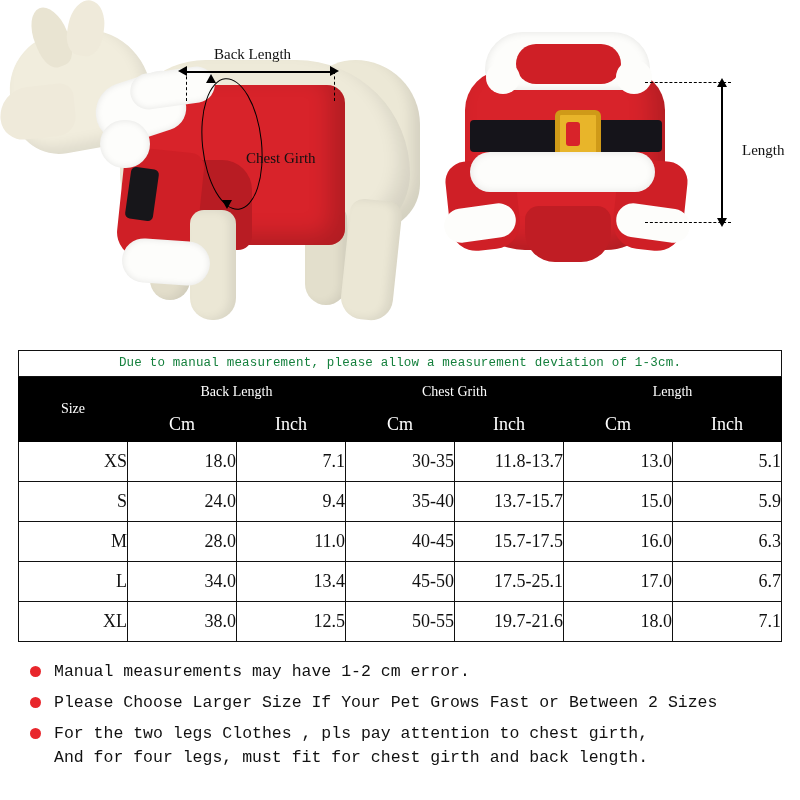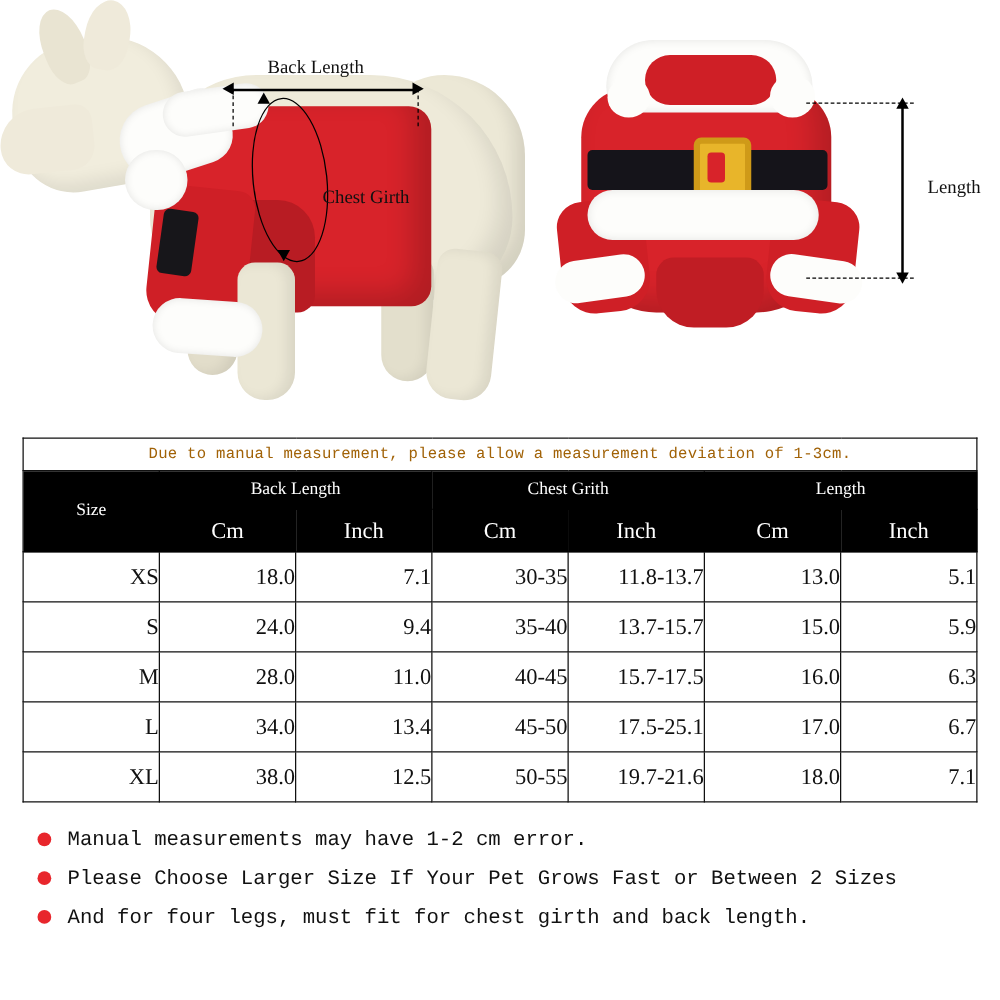--- a/index.html
+++ b/index.html
@@ -164,21 +164,21 @@
     border:1.6px solid #000; border-radius:50%/50%;
     transform:rotate(-6deg);
   }
 
   
   .table-wrap { position:absolute; left:18px; top:350px; width:764px; }
   table { border-collapse:collapse; width:764px; table-layout:fixed; }
   .note-row td {
     border:1px solid #111;
     text-align:center;
-    color:#a16207;
+    color:#15803d;
     font-family:"Liberation Mono", monospace;
     font-size:12.5px;
     padding:5px 0 6px;
     letter-spacing:0.2px;
   }
   .hdr td {
     background:#000; color:#fff; text-align:center;
     font-family:"Liberation Serif", serif; font-size:14px;
     border:1px solid #000; padding:7px 0;
   }
@@ -235,21 +235,21 @@
   </div>
 
   <div class="label-text" style="left:214px; top:46px;">Back Length</div>
   <div class="mline" style="left:185px; top:71px; width:150px; height:1.6px;"></div>
   <div class="arrow arrow-l" style="left:178px; top:66px;"></div>
   <div class="arrow arrow-r" style="left:330px; top:66px;"></div>
   <div class="dash-v" style="left:186px; top:71px; height:30px;"></div>
   <div class="dash-v" style="left:334px; top:71px; height:30px;"></div>
 
   <div class="girth-ellipse"></div>
-  <div class="label-text" style="left:258px; top:150px;">Chest Girth</div>
+  <div class="label-text" style="left:246px; top:150px;">Chest Girth</div>
   <div class="arrow arrow-u" style="left:206px; top:74px;"></div>
   <div class="arrow arrow-d" style="left:222px; top:200px;"></div>
 
   <div class="cos-wrap">
     <div class="cos-body"></div>
     <div class="cos-sleeve-l"></div>
     <div class="cos-sleeve-r"></div>
     <div class="cos-hood"></div>
     <div class="cos-hood-red"></div>
     <div class="cos-pom-l"></div>
@@ -346,16 +346,17 @@
     <div class="dot"></div>
     <div class="bullet-text">Manual measurements may have 1-2 cm error.</div>
   </div>
   <div class="bullet-row">
     <div class="dot"></div>
     <div class="bullet-text">Please Choose Larger Size If Your Pet Grows Fast or Between 2 Sizes</div>
   </div>
   <div class="bullet-row">
     <div class="dot"></div>
     <div>
+      <div class="bullet-text">For the two legs Clothes , pls pay attention to chest girth,</div>
       <div class="bullet-text">And for four legs, must fit for chest girth and back length.</div>
     </div>
   </div>
 </div>
 
 </body></html>

